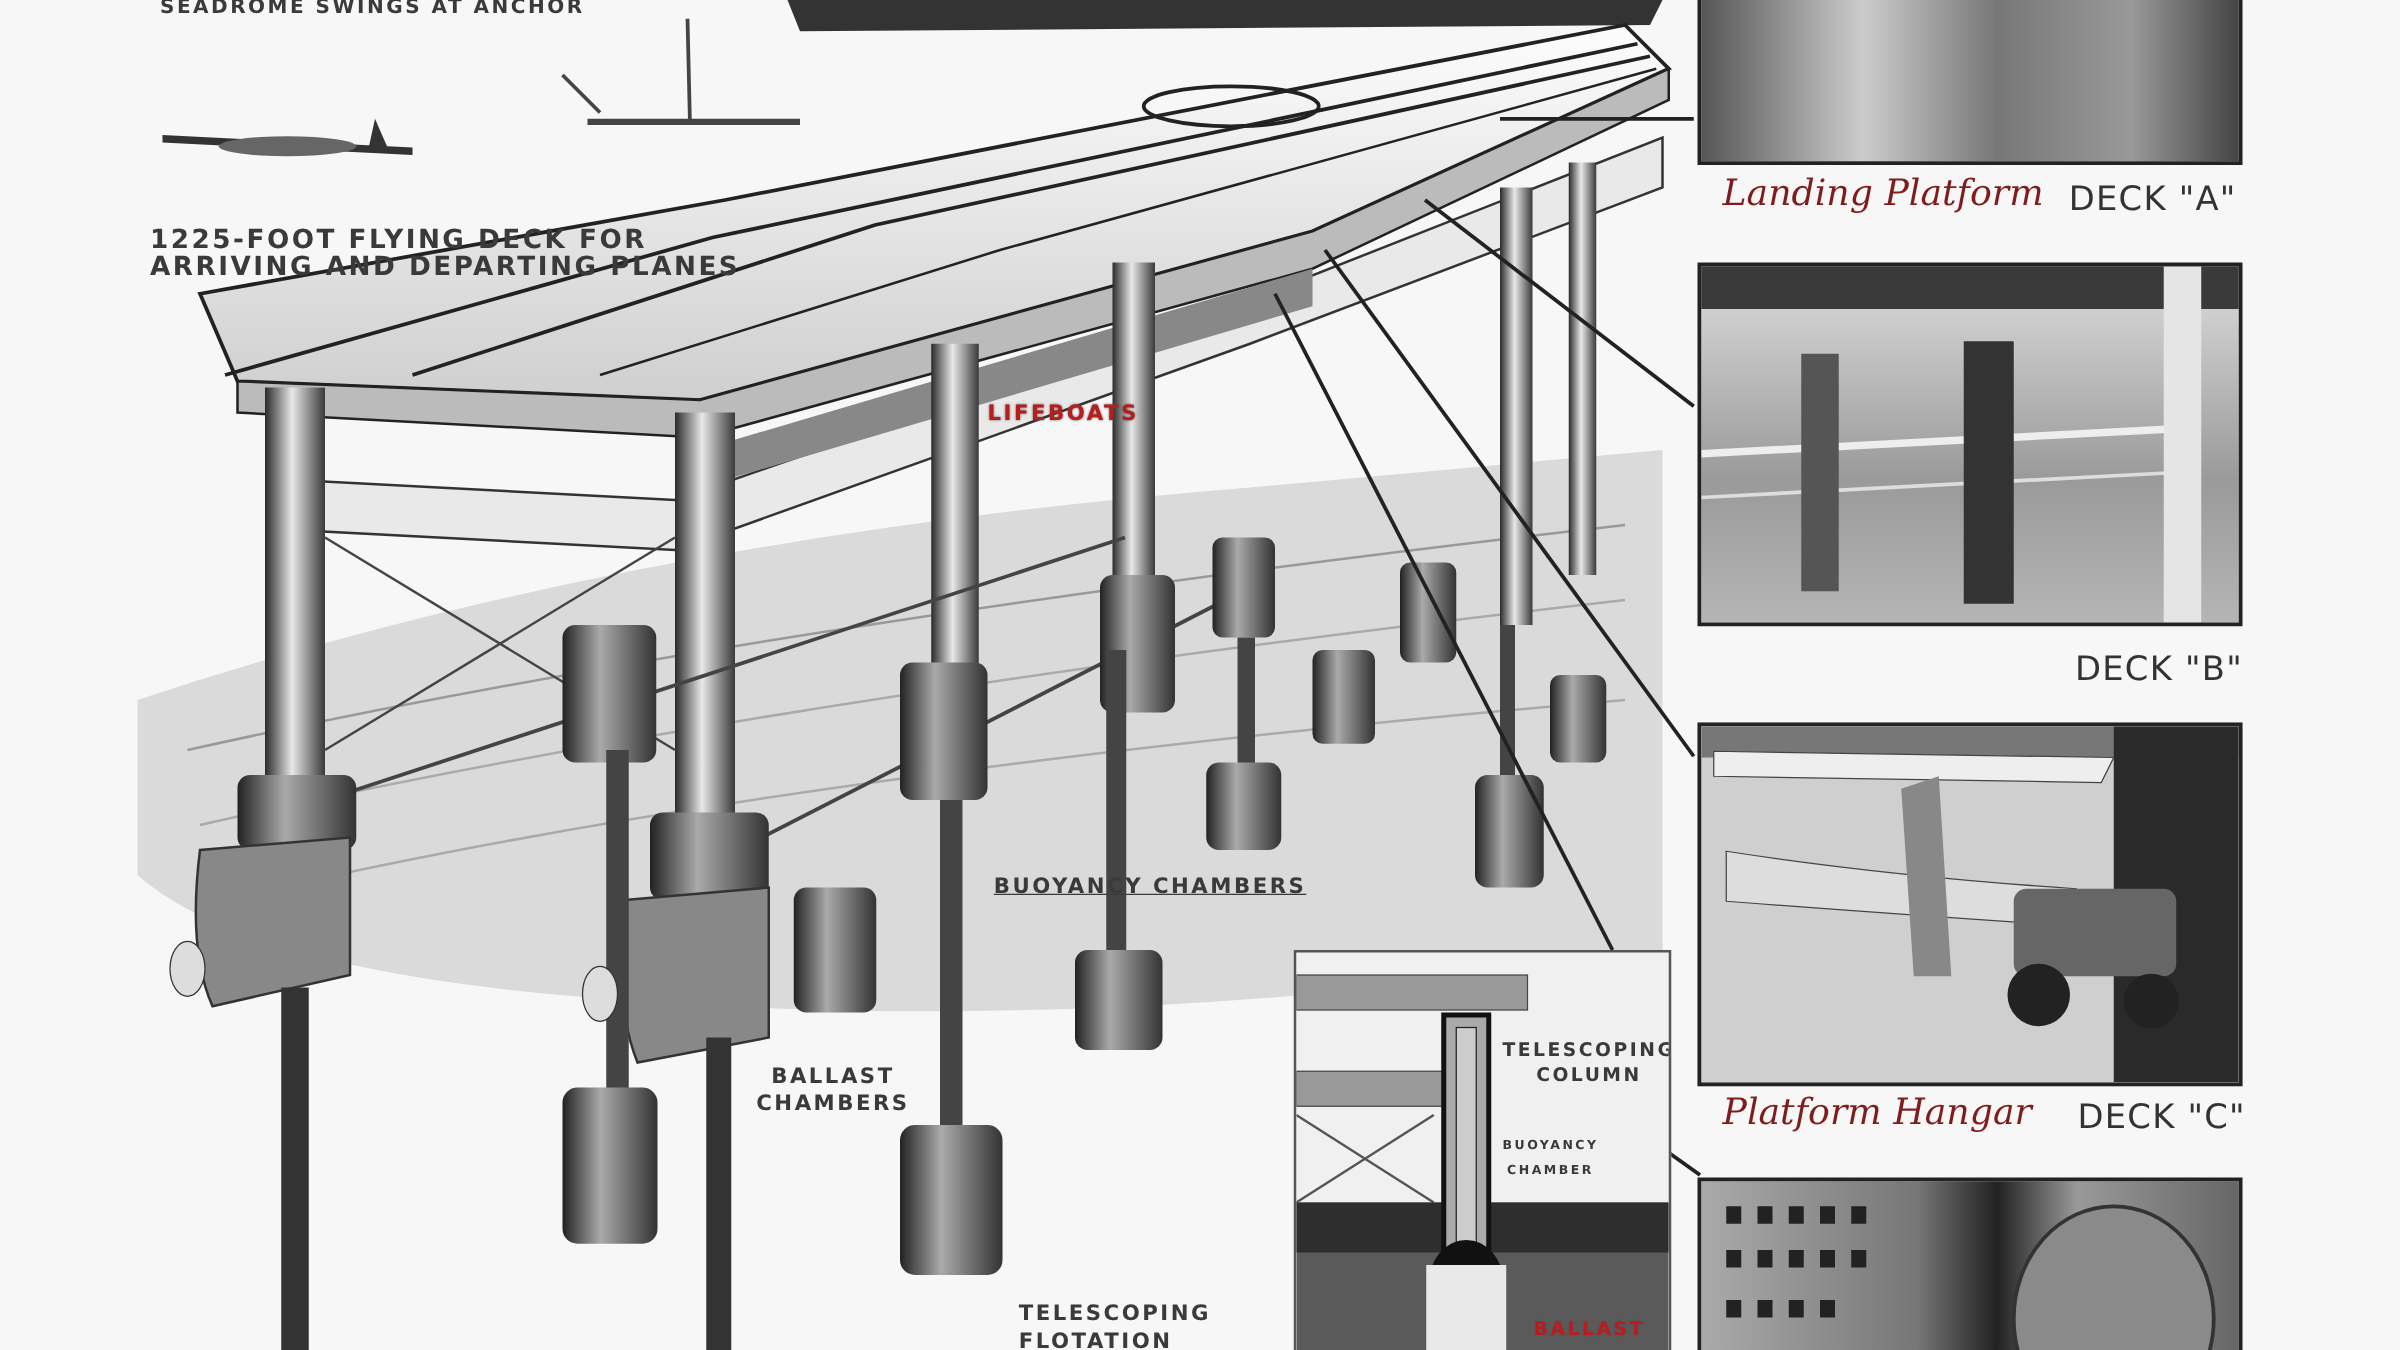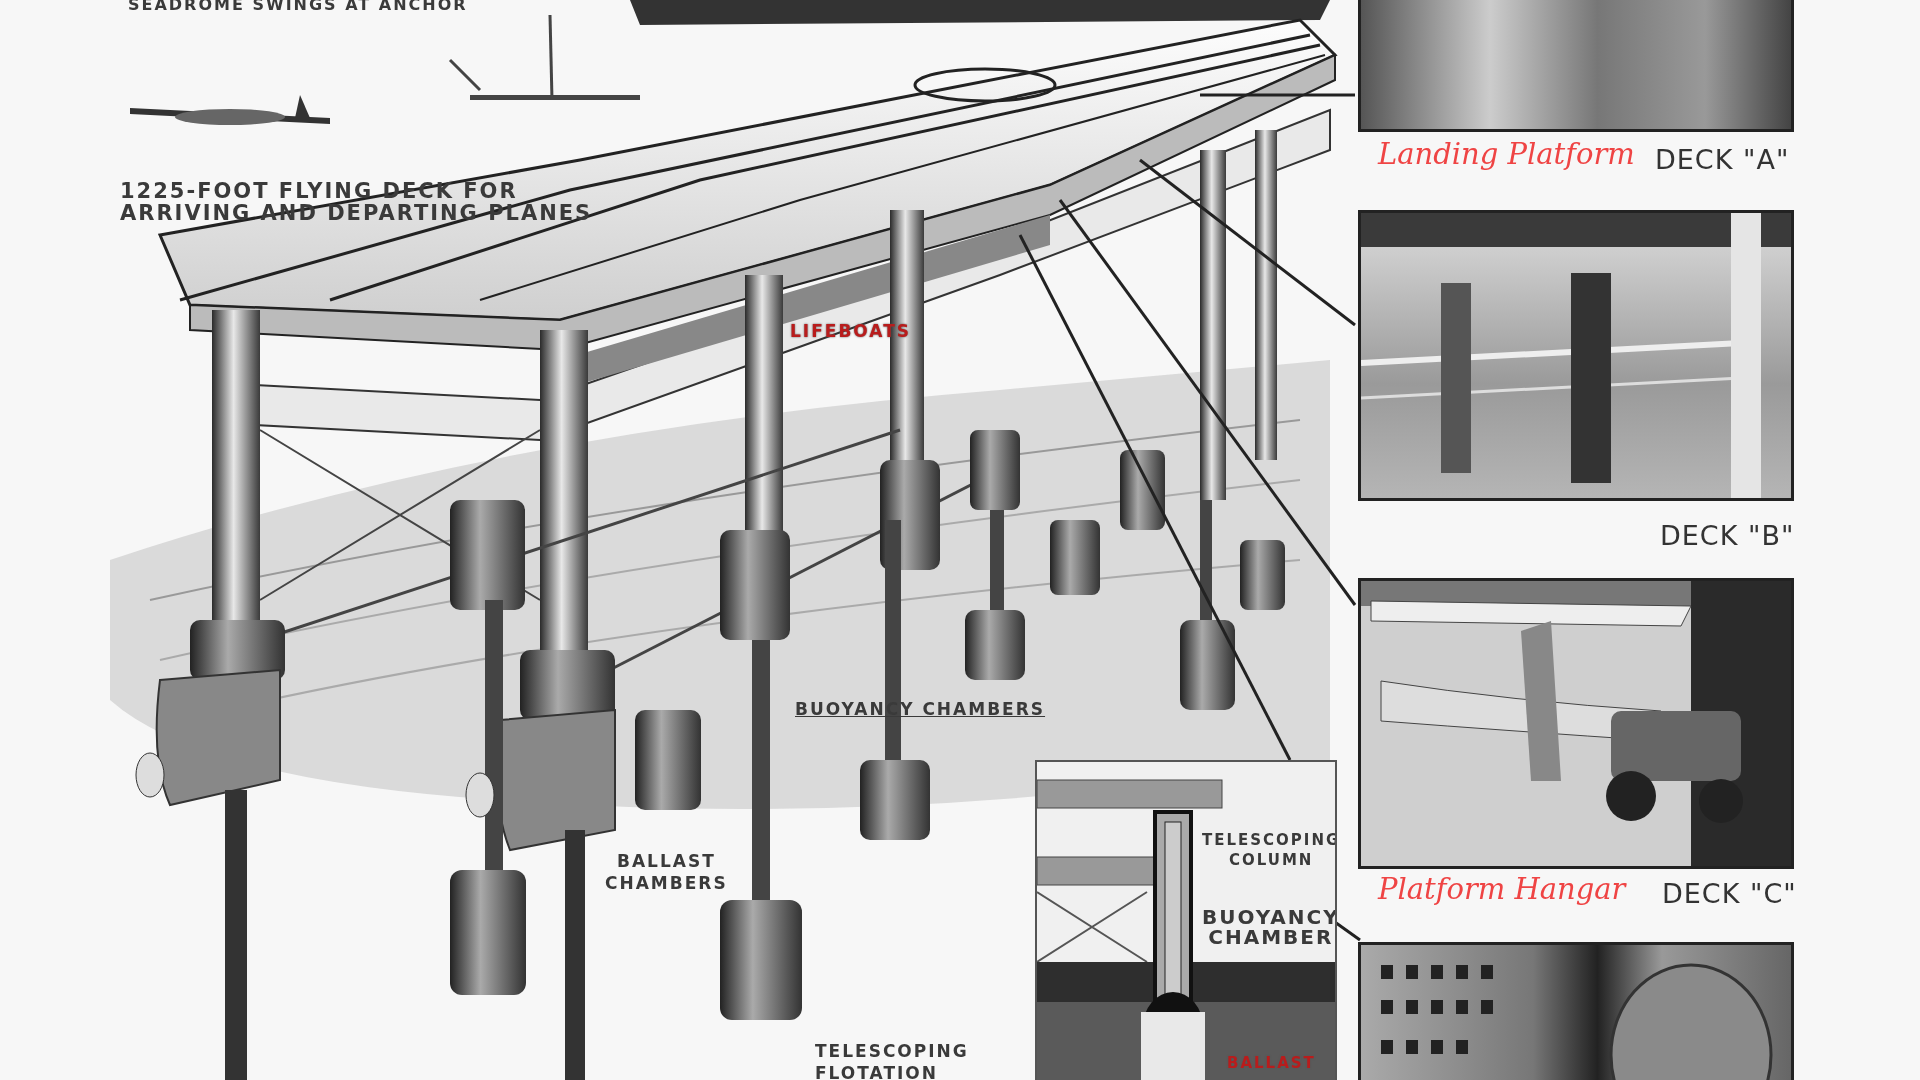--- a/index.html
+++ b/index.html
@@ -20,21 +20,21 @@
       letter-spacing: 2px;
       line-height: 22px;
       text-transform: uppercase;
       white-space: pre-line;
     }
     .label.light { color: #b91c1c; text-shadow: 0 0 2px #555; }
     .caption {
       position: absolute;
       font-family: "DejaVu Serif", serif;
       font-style: italic;
-      color: #ef4444;
+      color: #7f1d1d;
       font-size: 29px;
       line-height: 28px;
       white-space: pre-line;
     }
     .deck {
       position: absolute;
       font-family: "DejaVu Sans", sans-serif;
       color: #333;
       font-size: 27px;
       letter-spacing: 1px;
@@ -187,21 +187,21 @@
       <path d="M0 130 L110 200 M0 200 L110 130" stroke="#555" stroke-width="2"></path>
       <rect x="0" y="200" width="298" height="130" fill="#5a5a5a"></rect>
       <rect x="0" y="200" width="298" height="40" fill="#2e2e2e"></rect>
       <rect x="118" y="50" width="36" height="240" fill="#aaa" stroke="#111" stroke-width="4"></rect>
       <rect x="128" y="60" width="16" height="220" fill="#ccc" stroke="#222"></rect>
       <ellipse cx="136" cy="265" rx="30" ry="35" fill="#111"></ellipse>
       <rect x="104" y="250" width="64" height="80" fill="#e9e9e9"></rect>
     </svg>
     <div class="label" style="left:165px; top:68px; font-size:15px; text-align:center; line-height:20px;">Telescoping
 column</div>
-    <div class="label" style="left:165px; top:145px; font-size:20px; text-align:center; line-height:20px;">Buoyancy
+    <div class="label" style="left:165px; top:145px; font-size:10px; text-align:center; line-height:20px;">Buoyancy
 chamber</div>
     <div class="label light" style="left:190px; top:290px; font-size:15px;">Ballast</div>
   </div>
 
   <div class="photo" style="left:1358px; top:-4px; width:430px; height:130px; background:linear-gradient(90deg,#555,#ccc 30%,#777 55%,#999 80%,#444);"></div>
   <div class="caption" style="left:1378px; top:140px;">Landing Platform</div>
   <div class="deck" style="left:1655px; top:144px;">DECK "A"</div>
 
   <div class="photo" style="left:1358px; top:210px; width:430px; height:285px; background:linear-gradient(180deg,#3a3a3a 0,#3a3a3a 12%,#cfcfcf 12%,#9a9a9a 60%,#b5b5b5);">
     <svg width="430" height="285">

